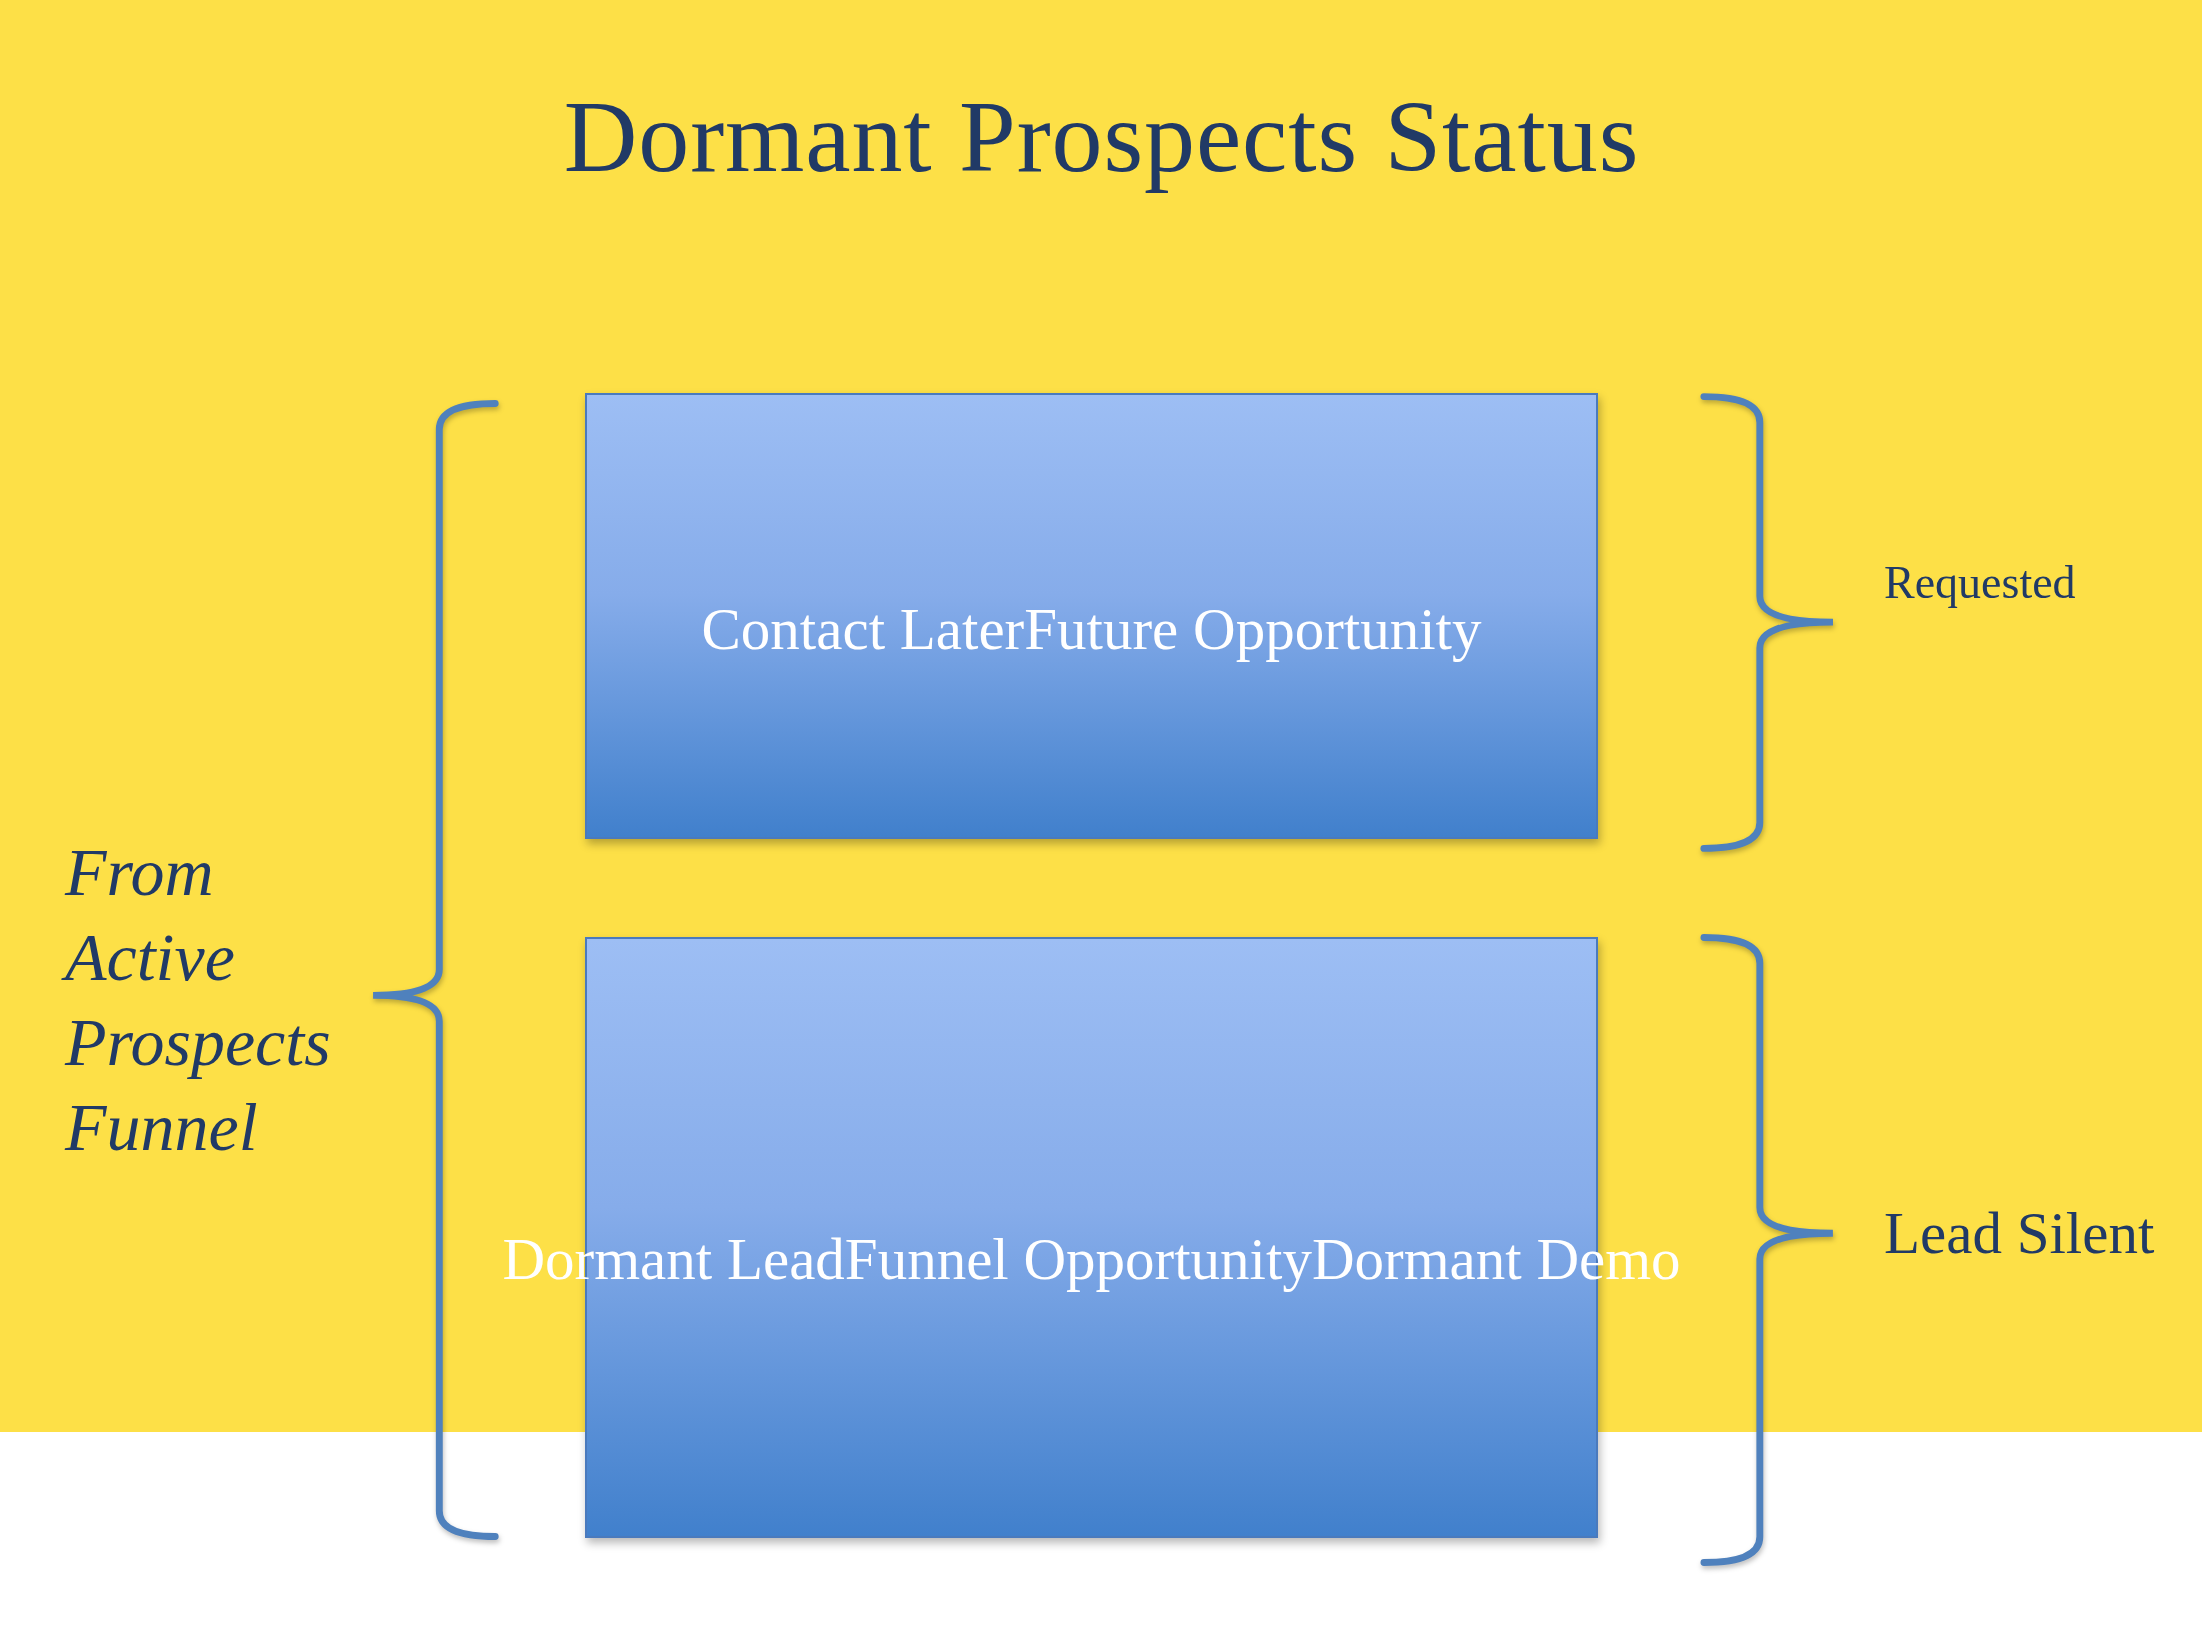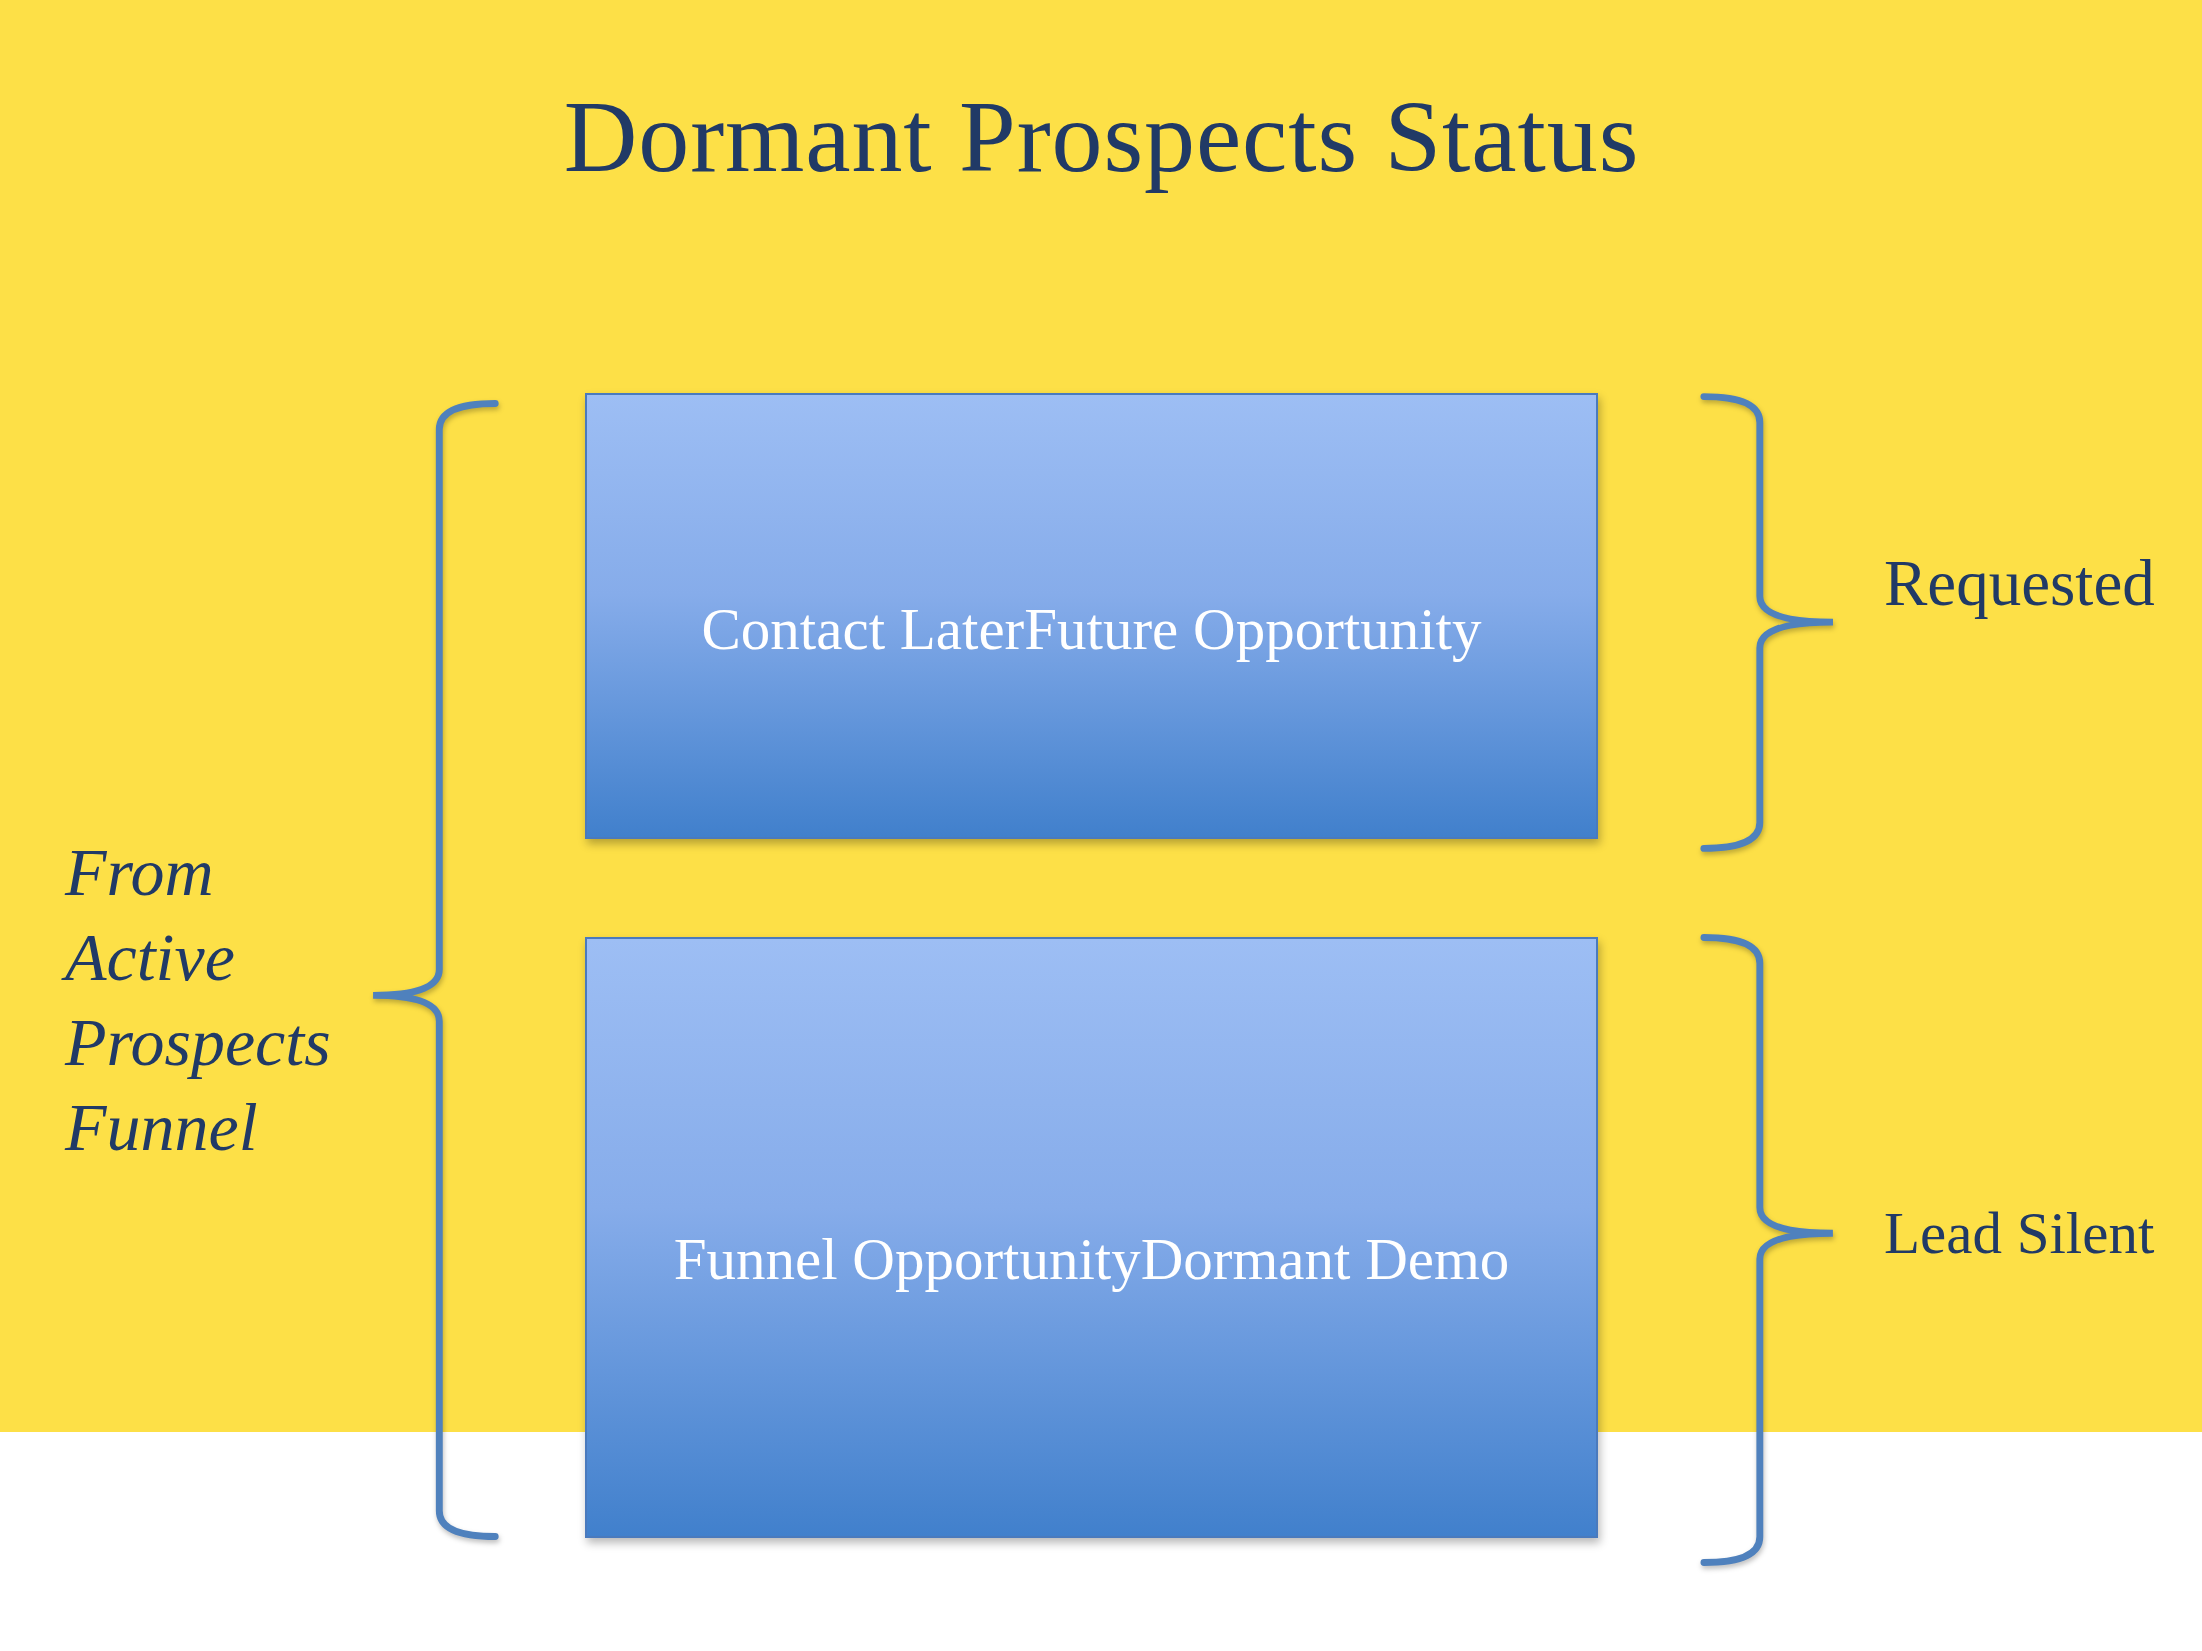--- a/index.html
+++ b/index.html
@@ -36,21 +36,21 @@
   }
 
   .brace{position:absolute;filter:drop-shadow(1.7px 3.4px 2.6px rgba(0,0,0,0.25));}
   .brace path{stroke:var(--brace);stroke-width:8;fill:none;stroke-linecap:round;}
   .brace-left{left:366px;top:400px;}
   .brace-right-top{left:1697px;top:393px;}
   .brace-right-bottom{left:1697px;top:934px;}
 
   .side-label{position:absolute;color:var(--text-navy);white-space:nowrap;}
   .label-left{left:65px;top:830px;font-size:68px;line-height:85px;font-style:italic;}
-  .label-right-top{left:1884px;top:545px;font-size:65px;line-height:76px;}
+  .label-right-top{left:1884px;top:545px;font-size:46px;line-height:76px;}
   .label-right-bottom{left:1884px;top:1195px;font-size:59px;line-height:76px;}
 </style>
 </head>
 <body>
 
 <div class="slide">
 
   <h1 class="title">Dormant Prospects Status</h1>
 
   <div class="side-label label-left">
@@ -63,20 +63,21 @@
   <svg class="brace brace-left" width="138" height="1140" viewBox="0 0 160 1325" aria-hidden="true">
     <path d="M 150 4 Q 85 4, 85 34 L 85 662 Q 85 692, 8 692 Q 85 692, 85 722 L 85 1291 Q 85 1321, 150 1321"></path>
   </svg>
 
   <div class="box box-top">
     <div class="box-line">Contact Later</div>
     <div class="box-line">Future Opportunity</div>
   </div>
 
   <div class="box box-bottom">
+    <div class="box-line">Dormant Lead</div>
     <div class="box-line">Funnel Opportunity</div>
     <div class="box-line">Dormant Demo</div>
   </div>
 
   <svg class="brace brace-right-top" width="142" height="459" viewBox="0 0 165 533" aria-hidden="true">
     <path d="M 8 4 Q 73 4, 73 34 L 73 236 Q 73 266, 158 266 Q 73 266, 73 296 L 73 499 Q 73 529, 8 529"></path>
   </svg>
 
   <div class="side-label label-right-top">
     <div>Requested</div>

